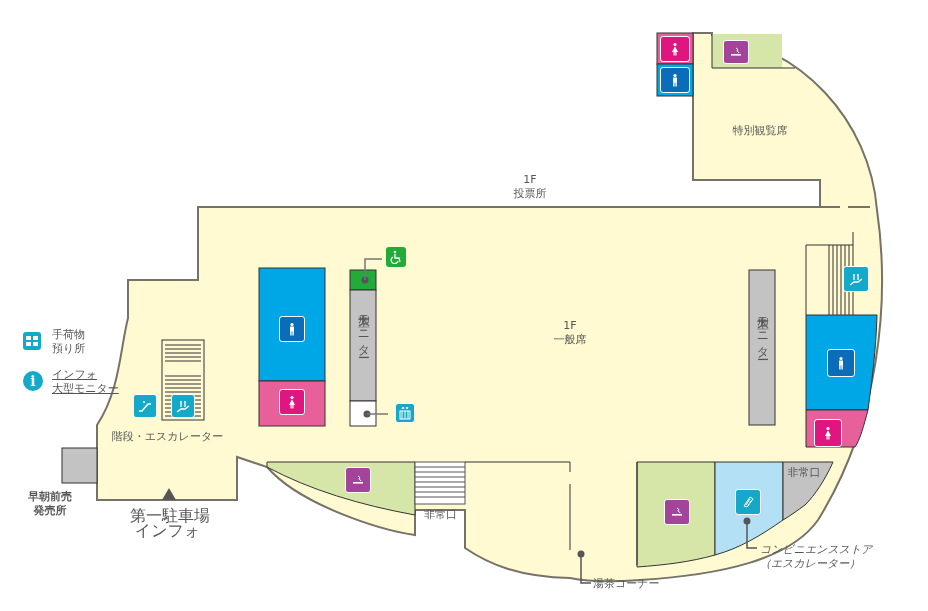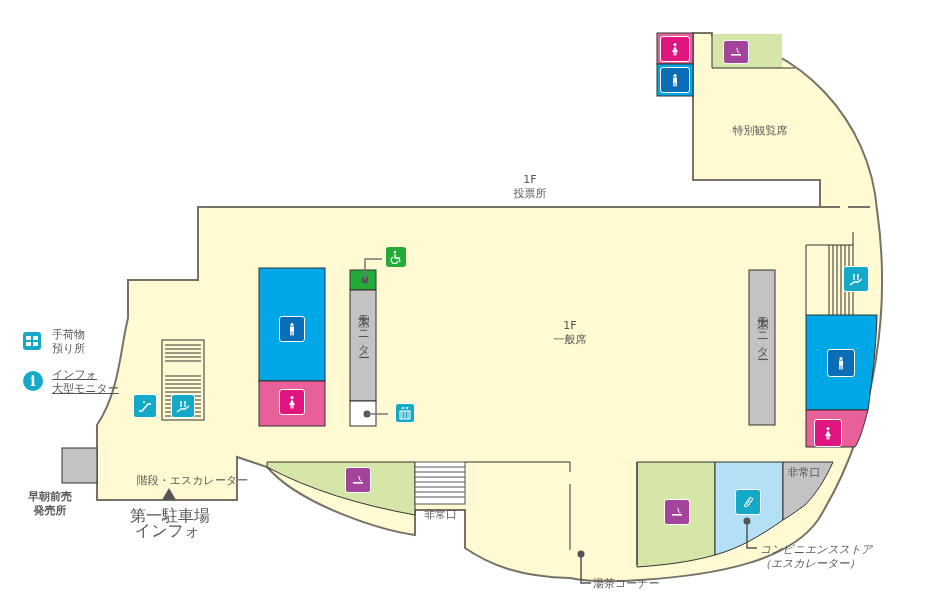--- a/index.html
+++ b/index.html
@@ -211,21 +211,21 @@
   <div>1F</div>
   <div>投票所</div>
 </div>
 <div class="lbl" style="left:540px;top:319px;width:60px;">
   <div>1F</div>
   <div>一般席</div>
 </div>
 <div class="lbl" style="left:720px;top:124px;width:80px;">特別観覧席</div>
 <div class="vlbl" style="left:355px;top:305px;">大型モニター</div>
 <div class="vlbl" style="left:754px;top:307px;">大型モニター</div>
-<div class="lbl" style="left:135px;top:430px;width:115px;margin-top:44px;">階段・エスカレーター</div>
+<div class="lbl" style="left:110px;top:430px;width:115px;">階段・エスカレーター</div>
 <div class="lbl" style="left:20px;top:490px;width:60px;font-weight:bold;">
   <div>早朝前売</div>
   <div>発売所</div>
 </div>
 <div class="lbl" style="left:130px;top:508px;width:75px;font-size:16px;line-height:15px;">
   <div>第一駐車場</div>
   <div>インフォ</div>
 </div>
 <div class="lbl" style="left:418px;top:508px;width:45px;">非常口</div>
 <div class="lbl" style="left:784px;top:466px;width:40px;">非常口</div>

